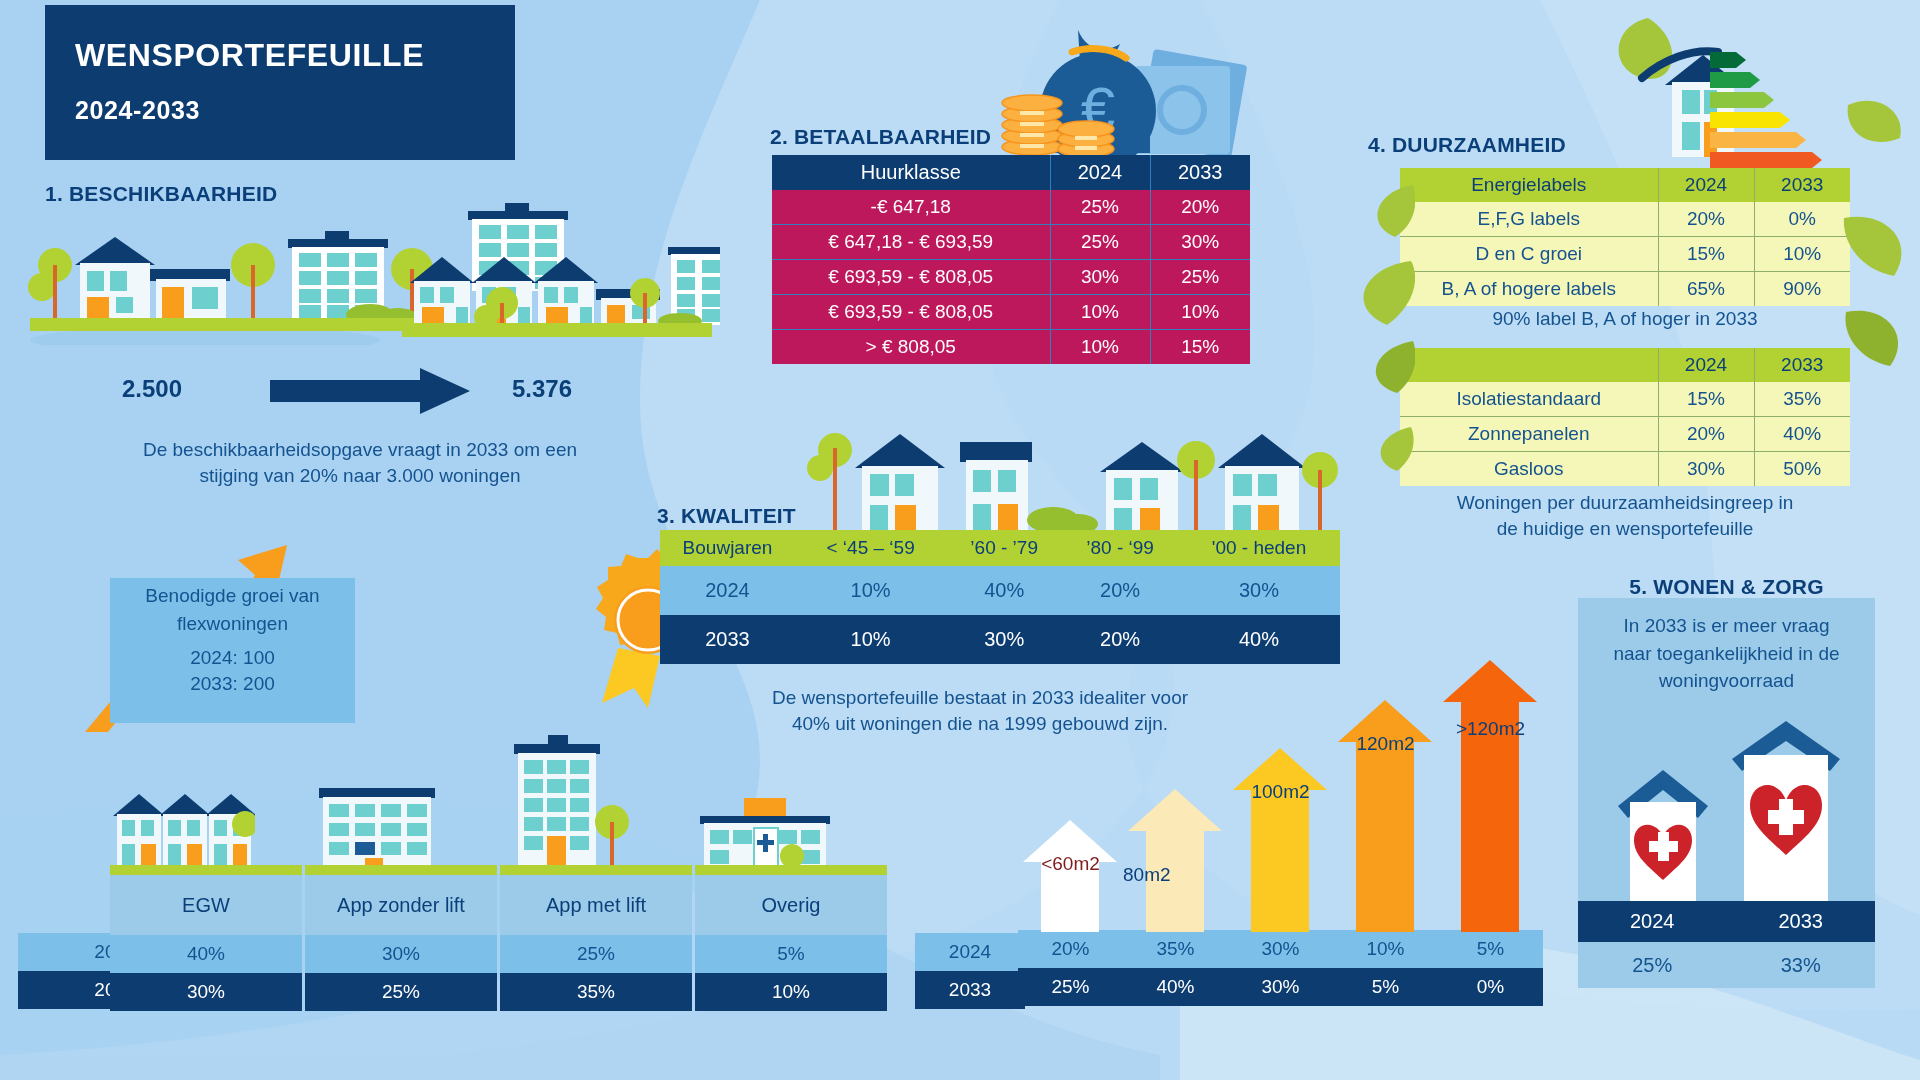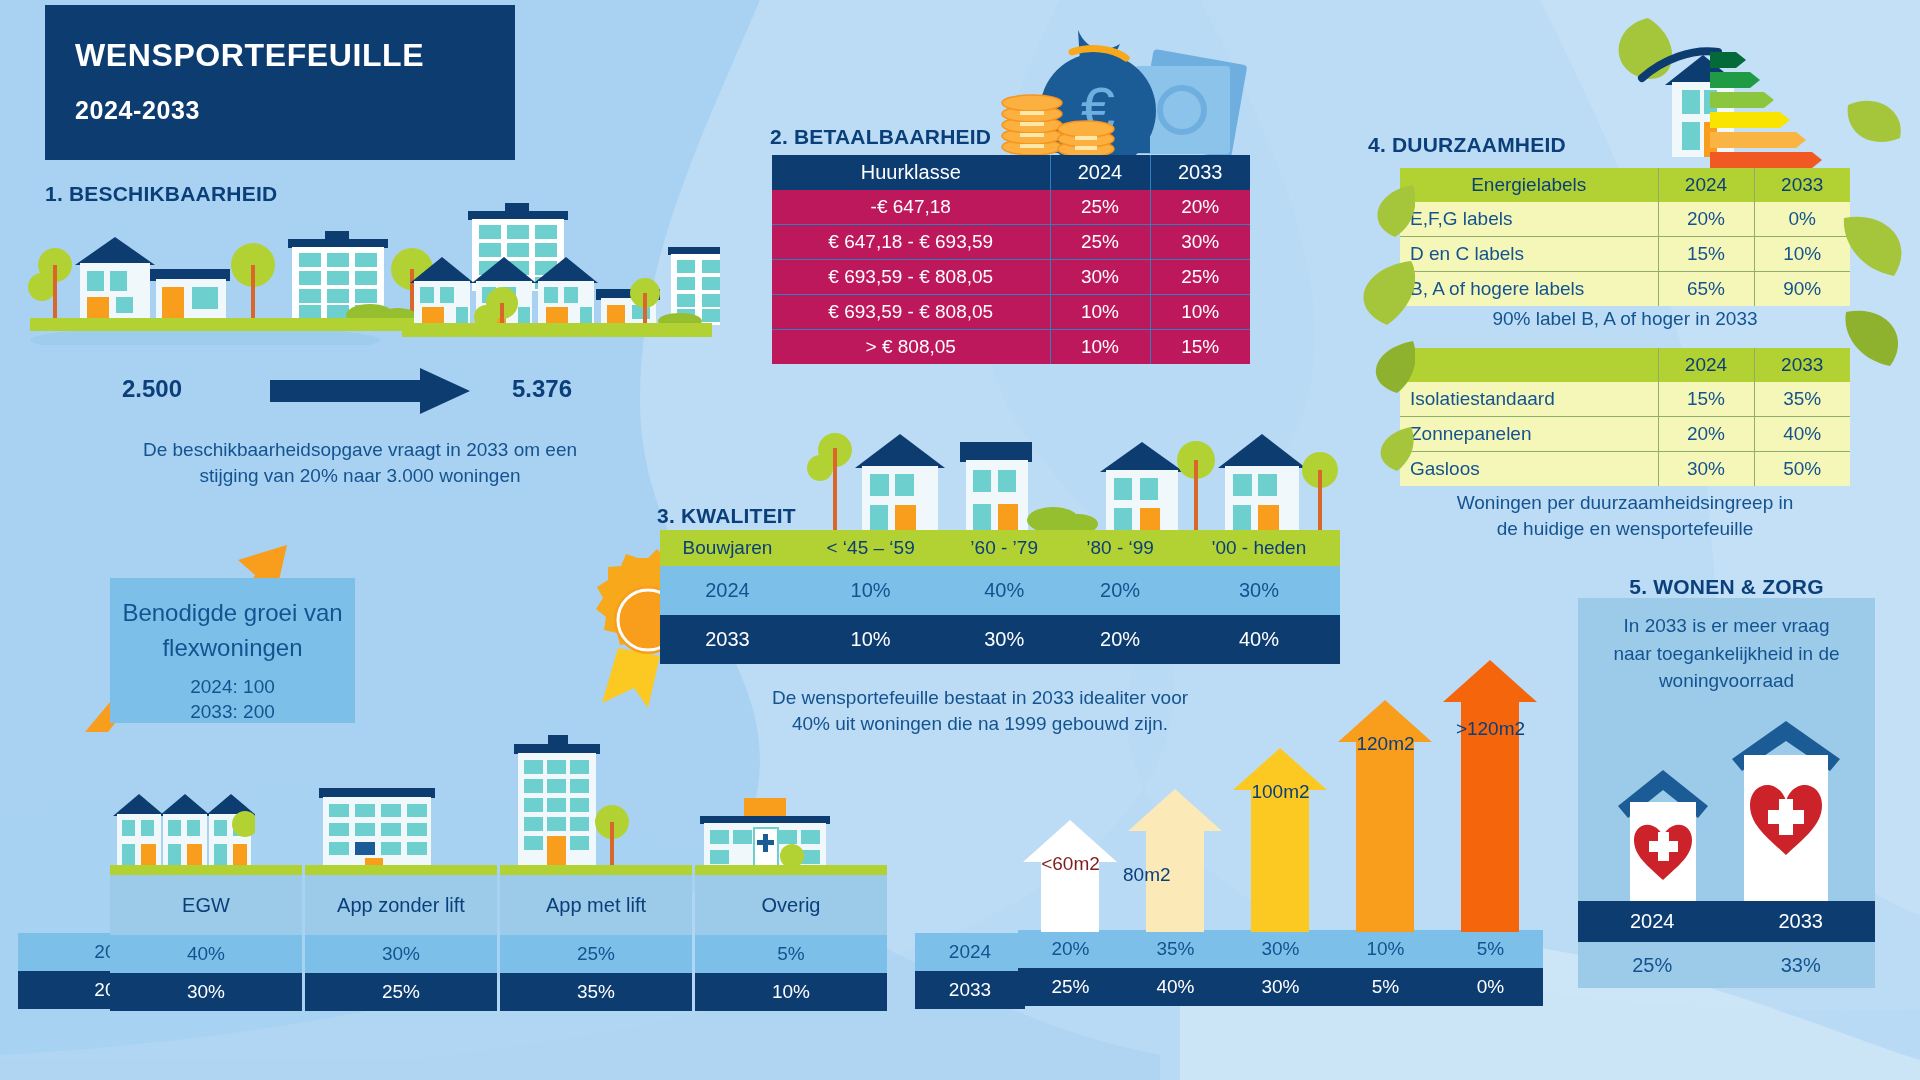--- a/index.html
+++ b/index.html
@@ -36,21 +36,21 @@
   .tbl-blue { position:absolute; }
   .tbl-blue th, .tbl-blue td { color:#fff; text-align:center; font-size:19px; padding:6px 8px; }
   .tbl-blue thead th { background:#0d3c70; font-weight:normal; font-size:20px; }
   .tbl-blue tbody td { background:#be185d; border-top:1px solid #2f7ebd; }
   .tbl-blue tbody tr:first-child td { border-top:none; }
 
   .tbl-green { position:absolute; }
   .tbl-green th { background:#b2d234; color:#0b3f79; font-weight:normal; font-size:19px; padding:6px 10px; text-align:center;}
   .tbl-green td { background:#f5f7b8; color:#14538f; font-size:19px; padding:6px 10px; text-align:center; border-top:1px solid #8fae6c;}
   .tbl-green tbody tr:first-child td { border-top:none; }
-  .tbl-green .lbl { text-align:left; }
+  .tbl-green .lbl { text-align:center; }
   .vsep { border-left:1px solid #8fae6c; }
   .vsep-b { border-left:1px solid #2f7ebd; }
 
   
   #kwal-tbl { position:absolute; left:660px; top:530px; width:680px; }
   #kwal-tbl .hd { background:#b2d234; color:#0b3f79; font-size:19px; padding:7px 0; text-align:center;}
   #kwal-tbl .r24 td { background:#7cc0ea; color:#14538f; font-size:20px; padding:13px 0; text-align:center;}
   #kwal-tbl .r33 td { background:#0d3c70; color:#ffffff; font-size:20px; padding:13px 0; text-align:center;}
   #kwal-tbl td.firstcol { width:135px; }
   .typo-col { position:absolute; width:192px; }
@@ -71,21 +71,21 @@
   #wz-panel { position:absolute; left:1578px; top:598px; width:297px; height:390px; background:#9ccbea; }
   #wz-panel .wz-cap { color:#14538f; font-size:19px; text-align:center; padding:14px 12px 0; line-height:1.45;}
   .wz-house { position:absolute; bottom:86px; }
   .wz-years { position:absolute; left:0; bottom:46px; width:297px; background:#0d3c70; display:flex; }
   .wz-years div { flex:1; text-align:center; color:#fff; font-size:20px; padding:9px 0; }
   .wz-pct { position:absolute; left:0; bottom:0; width:297px; background:#9ccbea; display:flex; }
   .wz-pct div { flex:1; text-align:center; color:#14538f; font-size:20px; padding:11px 0; }
 
   
   #flexbox { position:absolute; left:110px; top:578px; width:245px; height:145px; background:#7cc0ea; }
-  #flexbox .t { color:#14538f; font-size:24px; text-align:center; line-height:1.45; padding-top:18px; }
+  #flexbox .t { color:#14538f; font-size:19px; text-align:center; line-height:1.45; padding-top:4px; }
   #flexbox .n { color:#14538f; font-size:19px; text-align:center; line-height:1.35; }
 
   svg { display:block; }
   .num { position:absolute; font-size:24px; font-weight:bold; color:#0b3f79;}
 </style>
 </head>
 <body>
 
 <div id="stage">
 
@@ -347,21 +347,21 @@
         <th style="width:96px;" class="vsep">2033</th>
       </tr>
     </thead>
     <tbody>
       <tr>
         <td class="lbl">E,F,G labels</td>
         <td class="vsep">20%</td>
         <td class="vsep">0%</td>
       </tr>
       <tr>
-        <td class="lbl">D en C labels</td>
+        <td class="lbl">D en C groei</td>
         <td class="vsep">15%</td>
         <td class="vsep">10%</td>
       </tr>
       <tr>
         <td class="lbl">B, A of hogere labels</td>
         <td class="vsep">65%</td>
         <td class="vsep">90%</td>
       </tr>
     </tbody>
   </table>

